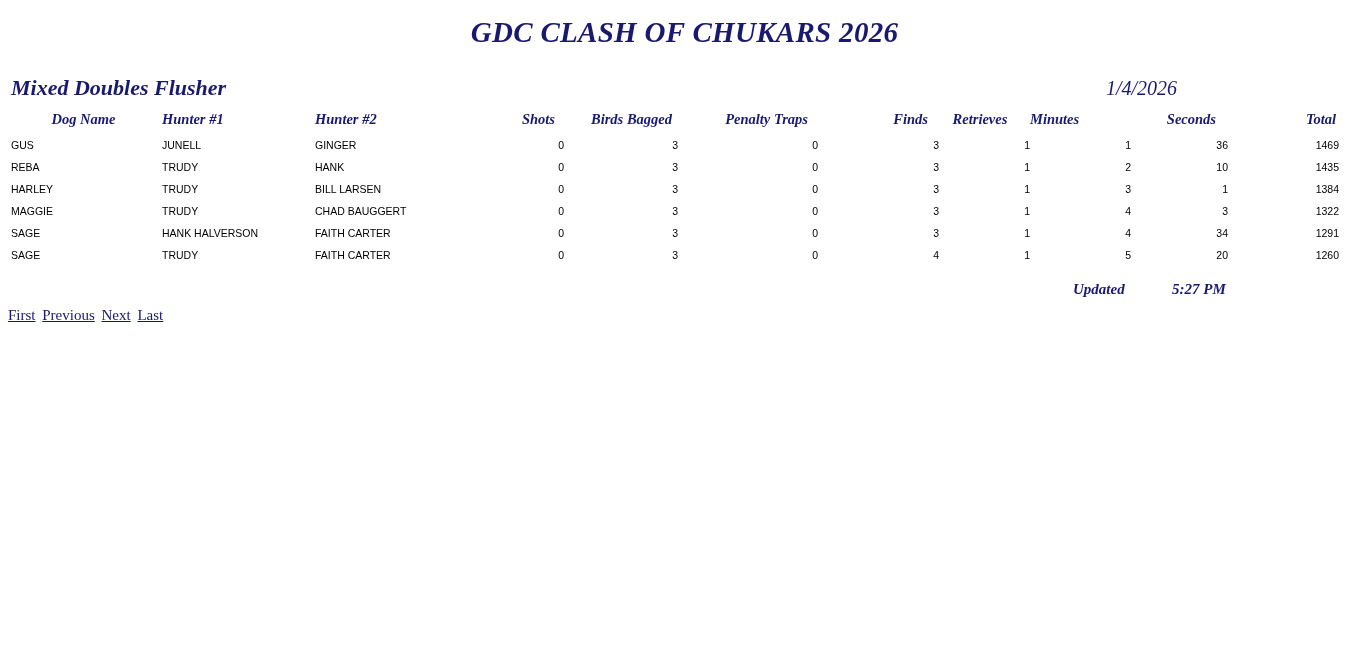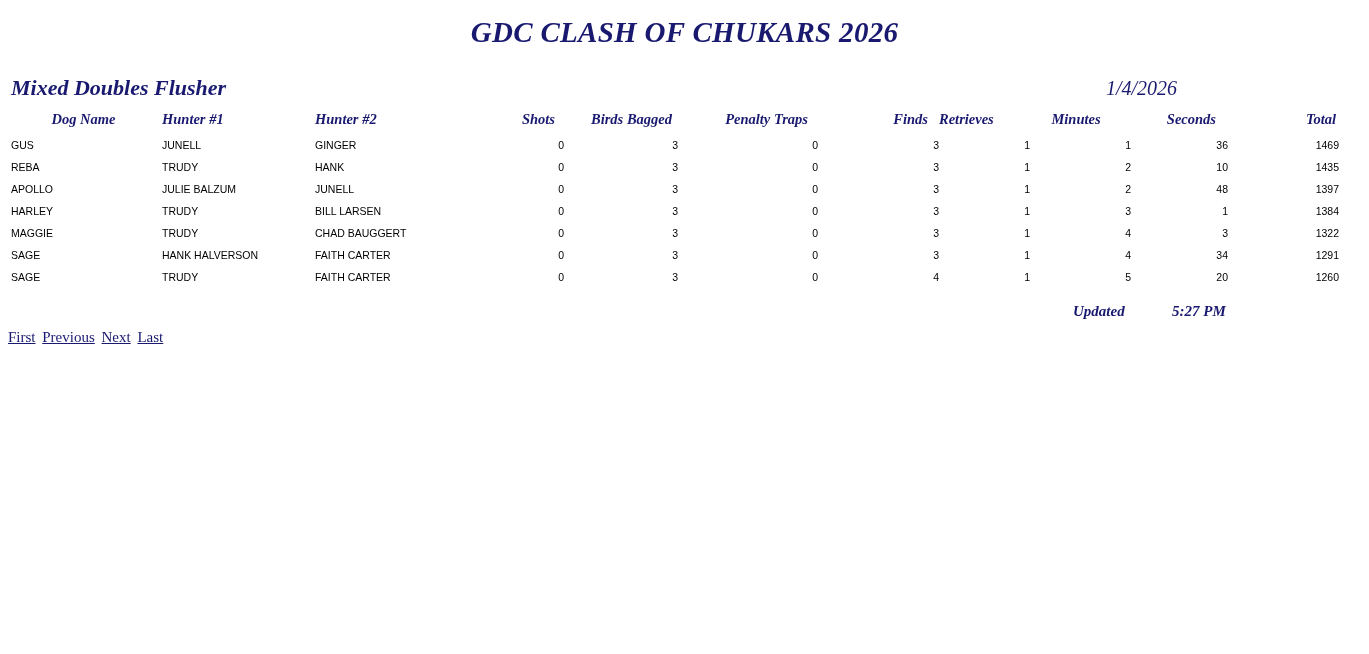--- a/index.html
+++ b/index.html
@@ -88,22 +88,22 @@
   .c-sec   { text-align: right; width: 85px; }
   .c-total { text-align: right; width: 108px; padding-right: 12px !important; }
 
   th.c-dog   { text-align: center; }
   th.c-h1    { text-align: left; }
   th.c-h2    { text-align: left; }
   th.c-shots { text-align: right; padding-right: 9px !important; }
   th.c-birds { text-align: right; padding-right: 6px !important; }
   th.c-pen   { text-align: right; padding-right: 10px !important; }
   th.c-finds { text-align: right; padding-right: 11px !important; }
-  th.c-ret   { text-align: left; padding-right: 9px !important; }
-  th.c-min   { text-align: center; padding-right: 9px !important; }
+  th.c-ret   { text-align: center; padding-right: 9px !important; }
+  th.c-min   { text-align: left; padding-right: 9px !important; }
   th.c-sec   { text-align: right; padding-right: 12px !important; }
   th.c-total { padding-right: 15px !important; }
 
   .updated-row {
     position: relative;
     height: 26px;
     margin-top: 15px;
   }
   .updated-label {
     position: absolute;
@@ -186,33 +186,20 @@
         <td class="c-shots">0</td>
         <td class="c-birds">3</td>
         <td class="c-pen">0</td>
         <td class="c-finds">3</td>
         <td class="c-ret">1</td>
         <td class="c-min">2</td>
         <td class="c-sec">10</td>
         <td class="c-total">1435</td>
       </tr>
       <tr>
-        <td class="c-dog">APOLLO</td>
-        <td class="c-h1">JULIE BALZUM</td>
-        <td class="c-h2">JUNELL</td>
-        <td class="c-shots">0</td>
-        <td class="c-birds">3</td>
-        <td class="c-pen">0</td>
-        <td class="c-finds">3</td>
-        <td class="c-ret">1</td>
-        <td class="c-min">2</td>
-        <td class="c-sec">48</td>
-        <td class="c-total">1397</td>
-      </tr>
-      <tr>
         <td class="c-dog">HARLEY</td>
         <td class="c-h1">TRUDY</td>
         <td class="c-h2">BILL LARSEN</td>
         <td class="c-shots">0</td>
         <td class="c-birds">3</td>
         <td class="c-pen">0</td>
         <td class="c-finds">3</td>
         <td class="c-ret">1</td>
         <td class="c-min">3</td>
         <td class="c-sec">1</td>

